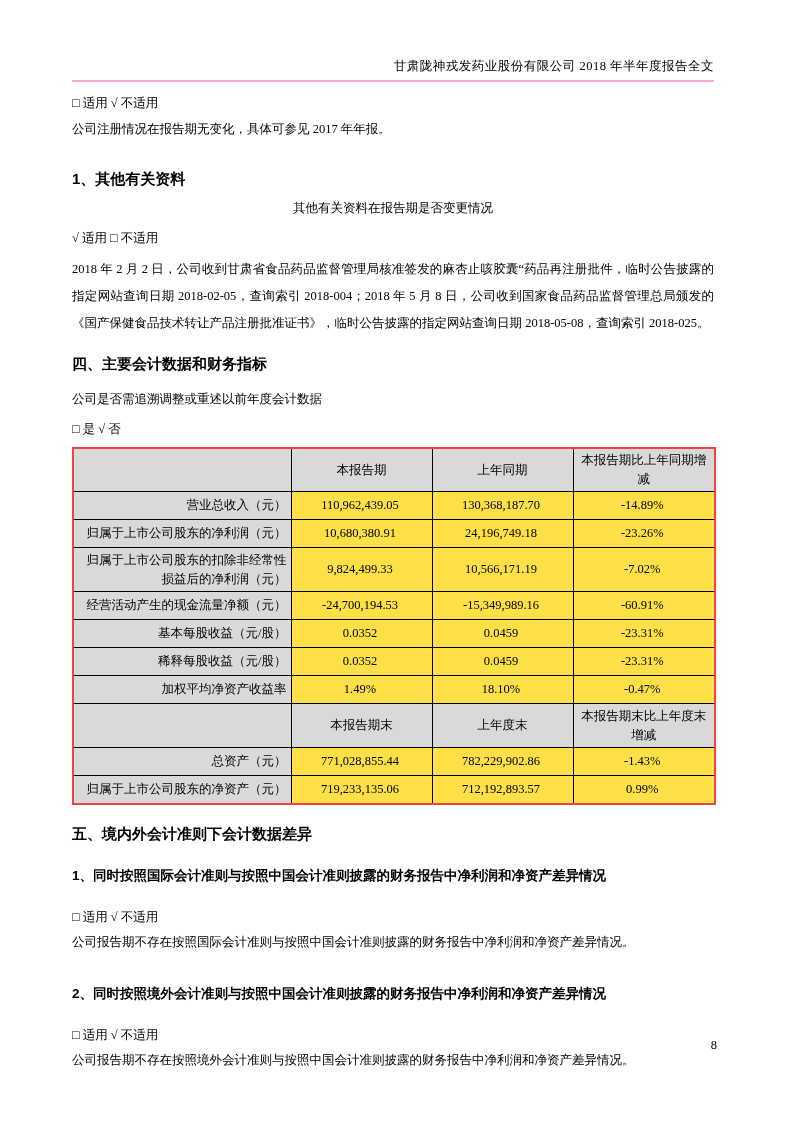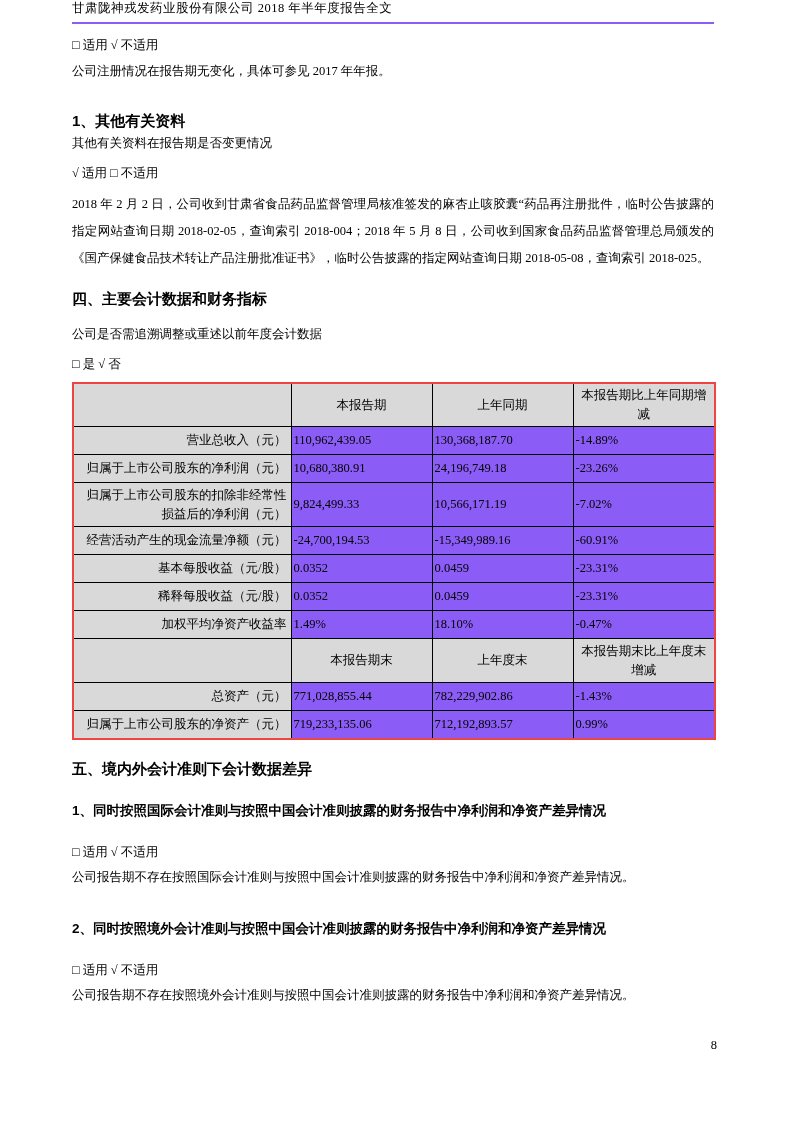--- a/index.html
+++ b/index.html
@@ -14,43 +14,44 @@
     color: #000;
     overflow: hidden;
   }
   .content {
     position: absolute;
     left: 72px;
     top: 0;
     width: 642px;
   }
   .doc-header {
+    padding-top: 58px;
     padding-bottom: 5px;
-    border-bottom: 2px solid #8b5cf6;
-    text-align: left;
+    border-bottom: 2px solid #f9a8d4;
+    text-align: right;
     font-size: 12.5px;
     letter-spacing: 0.5px;
   }
   .body-line { font-size: 12.5px; line-height: 18px; }
   .applic { margin-top: 12px; }
   .note-line { margin-top: 8px; }
   .h-major {
     font-size: 15px;
     font-weight: bold;
     line-height: 20px;
     font-family: "Liberation Sans", "DejaVu Sans", sans-serif;
   }
   .h-sub {
     font-size: 13.5px;
     font-weight: bold;
     line-height: 18px;
     font-family: "Liberation Sans", "DejaVu Sans", sans-serif;
   }
   .sec4-heading { margin-top: 31px; }
-  .sec4-question { margin-top: 3px; }
+  .sec4-question { margin-top: 10px; text-align: center; }
   .sec4-paragraph {
     margin-top: 9px;
     font-size: 12.5px;
     line-height: 27px;
     text-align: justify;
   }
   .sec5-heading { margin-top: 19px; }
   .subheading1 { margin-top: 23px; }
   .subheading2 { margin-top: 34px; }
   .applic5 { margin-top: 23px; }
@@ -79,22 +80,22 @@
     padding: 2px 4px 2px 6px;
     line-height: 19px;
   }
   .fin-table .hdr {
     background: #d9d9d9;
     text-align: center;
     padding: 2px 4px;
     line-height: 19px;
   }
   .fin-table .val {
-    background: #8b5cf6;
-    text-align: left;
+    background: #fde047;
+    text-align: center;
     padding: 2px 5px 2px 2px;
   }
   .page-number {
     position: absolute;
     top: 1038px;
     right: 76px;
     font-size: 12.5px;
   }
 </style>
 </head>

